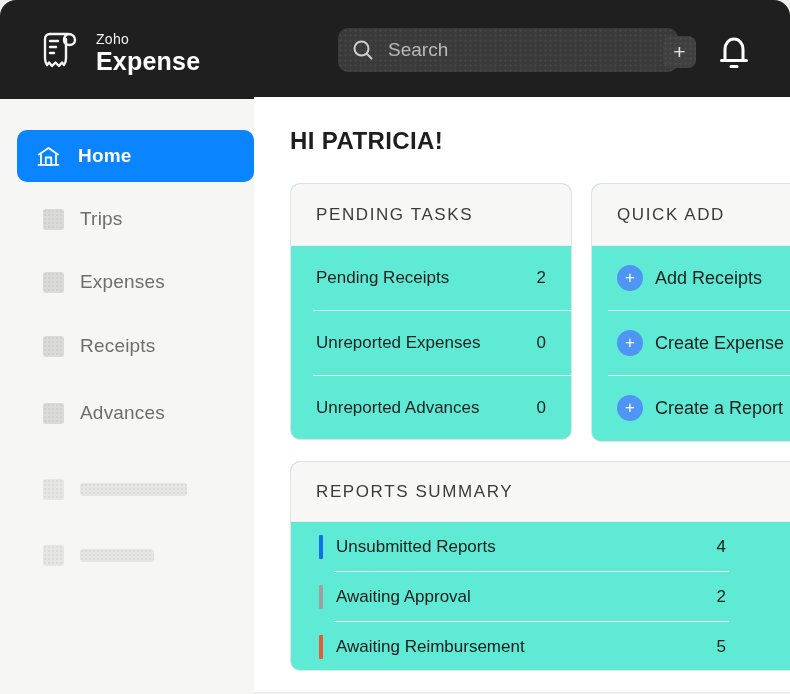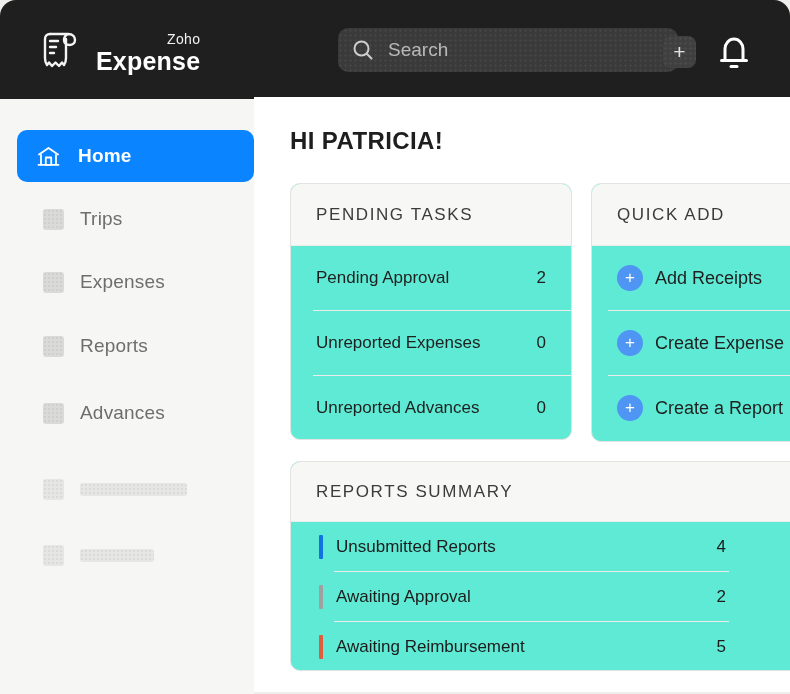--- a/index.html
+++ b/index.html
@@ -9,21 +9,21 @@
     background:#eeeeec;
     position:relative;
     overflow:hidden;
   }
 
   
   .topbar {
     position:absolute; top:0; left:0; width:790px; height:99px;
     background:#1f1f1f; border-radius:16px 16px 0 0;
   }
-  .logo { position:absolute; left:38px; top:28px; display:flex; align-items:center; gap:12px; cursor:pointer;text-align:right; }
+  .logo { position:absolute; left:38px; top:28px; display:flex; align-items:center; gap:12px; cursor:pointer; }
   .logo-text { display:flex; flex-direction:column; line-height:1; }
   .logo-zoho { color:#f2f2f2; font-size:14px; font-weight:500; letter-spacing:0.3px; margin-bottom:3px; }
   .logo-expense { color:#ffffff; font-size:25px; font-weight:700; letter-spacing:0.2px; }
 
   .searchbox {
     position:absolute; left:290px; top:28px; width:340px; height:44px;
     background:#3a3a3a; border-radius:10px;
     background-image:radial-gradient(rgba(255,255,255,0.05) 1px, transparent 1.3px);
     background-size:5px 5px;
     display:flex; align-items:center; padding:0 14px;margin-left:48px;
@@ -188,21 +188,21 @@
     <span class="nav-label">Trips</span>
   </div>
 
   <div class="nav-item" style="top:161px">
     <span class="ph-icon"></span>
     <span class="nav-label">Expenses</span>
   </div>
 
   <div class="nav-item" style="top:225px">
     <span class="ph-icon"></span>
-    <span class="nav-label">Reports</span>
+    <span class="nav-label">Receipts</span>
   </div>
 
   <div class="nav-item" style="top:292px">
     <span class="ph-icon"></span>
     <span class="nav-label">Advances</span>
   </div>
 
   <div class="nav-item skeleton" style="top:368px">
     <span class="ph-icon"></span>
     <span class="sk-bar" style="width:107px"></span>
@@ -216,21 +216,21 @@
 
 <div class="main">
 
   <div class="greeting">HI PATRICIA!</div>
 
   <div class="card card-pending">
     <div class="card-header">
       <span class="card-title">PENDING TASKS</span>
     </div>
     <div class="pt-row">
-      <span class="pt-label">Pending Approval</span>
+      <span class="pt-label">Pending Receipts</span>
       <span class="pt-value">2</span>
     </div>
     <div class="pt-div"></div>
     <div class="pt-row">
       <span class="pt-label">Unreported Expenses</span>
       <span class="pt-value">0</span>
     </div>
     <div class="pt-div"></div>
     <div class="pt-row">
       <span class="pt-label">Unreported Advances</span>

